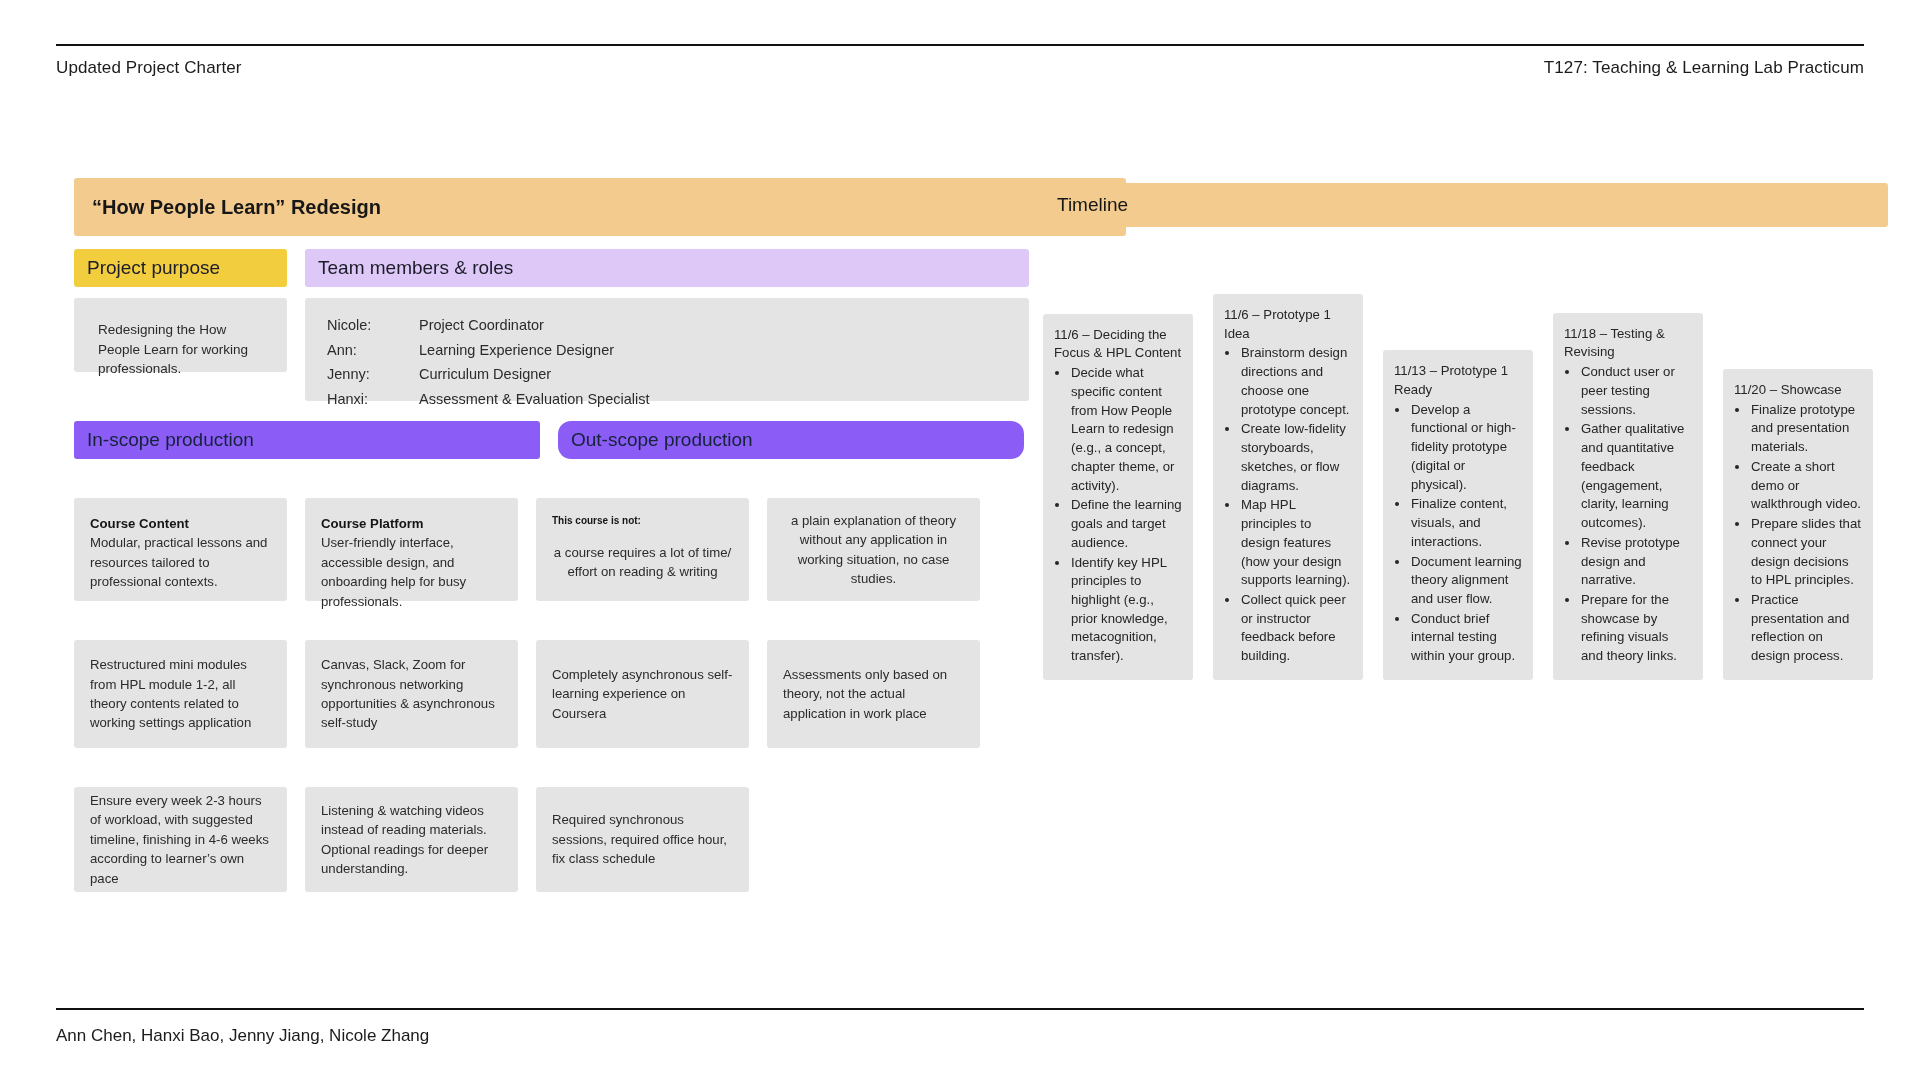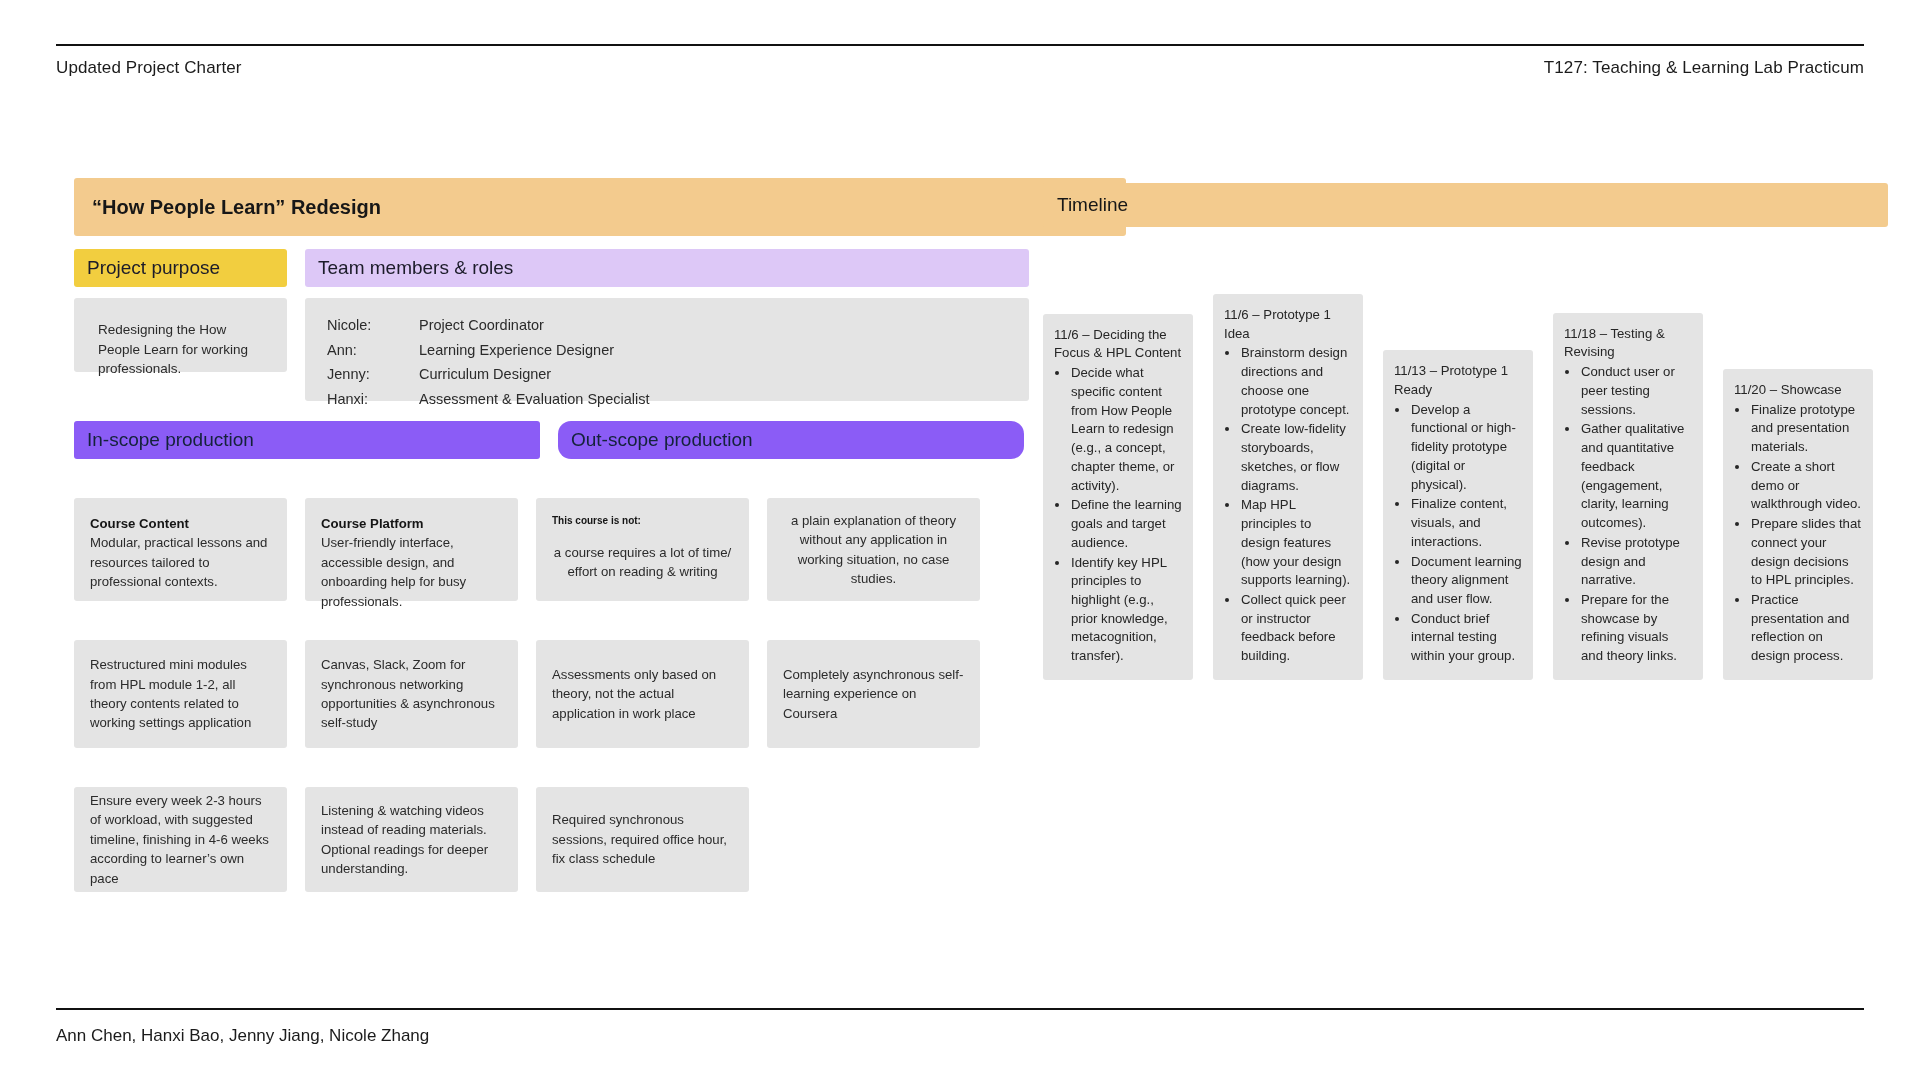--- a/index.html
+++ b/index.html
@@ -206,24 +206,24 @@
         <div>a plain explanation of theory without any application in working situation, no case studies.</div>
       </div>
 
       <div class="cell-card cell-h2">
         <div>Restructured mini modules from HPL module 1-2, all theory contents related to working settings application</div>
       </div>
       <div class="cell-card cell-h2">
         <div>Canvas, Slack, Zoom for synchronous networking opportunities &amp; asynchronous self-study</div>
       </div>
       <div class="cell-card cell-h2">
+        <div>Completely asynchronous self-learning experience on Coursera</div>
+      </div>
+      <div class="cell-card cell-h2">
         <div>Assessments only based on theory, not the actual application in work place</div>
-      </div>
-      <div class="cell-card cell-h2">
-        <div>Completely asynchronous self-learning experience on Coursera</div>
       </div>
 
       <div class="cell-card cell-h3">
         <div>Ensure every week 2-3 hours of workload, with suggested timeline, finishing in 4-6 weeks according to learner’s own pace</div>
       </div>
       <div class="cell-card cell-h3">
         <div>Listening &amp; watching videos instead of reading materials. Optional readings for deeper understanding.</div>
       </div>
       <div class="cell-card cell-h3">
         <div>Required synchronous sessions, required office hour, fix class schedule</div>

